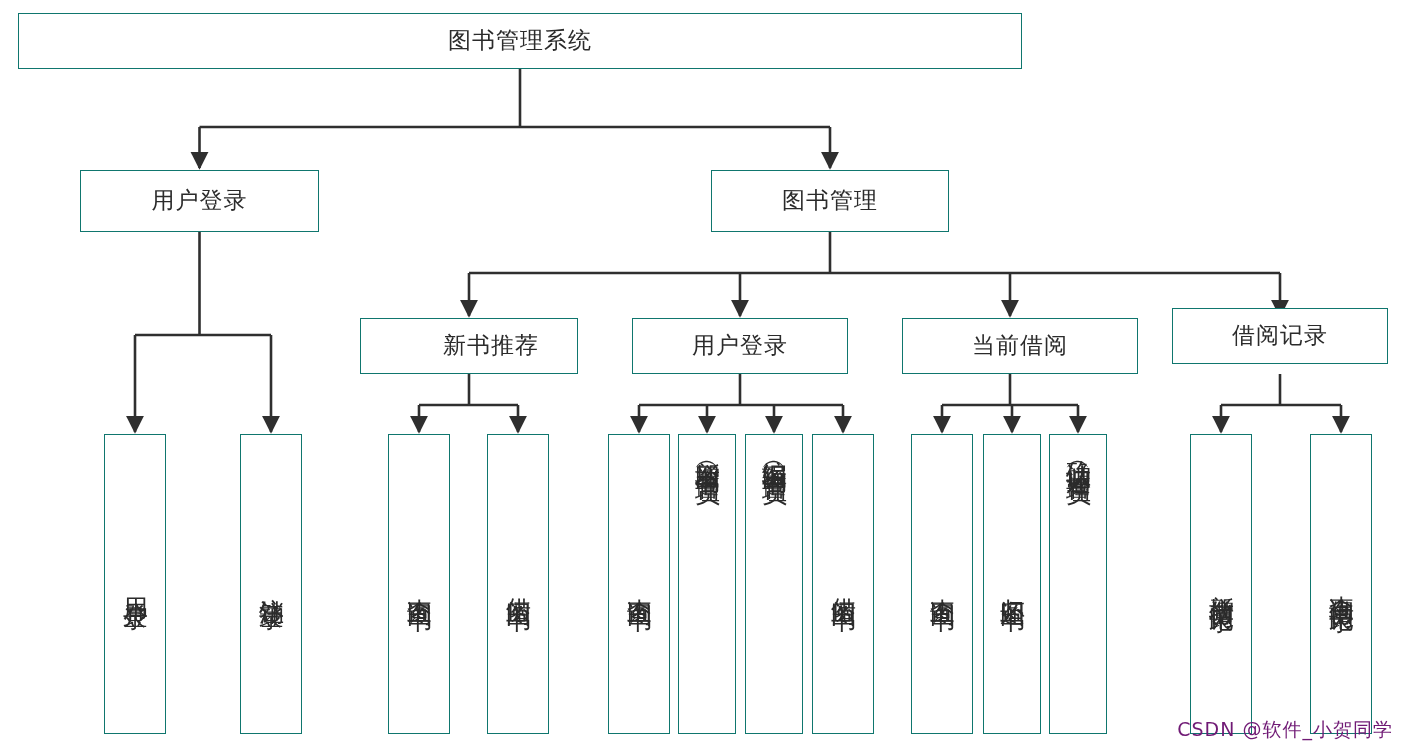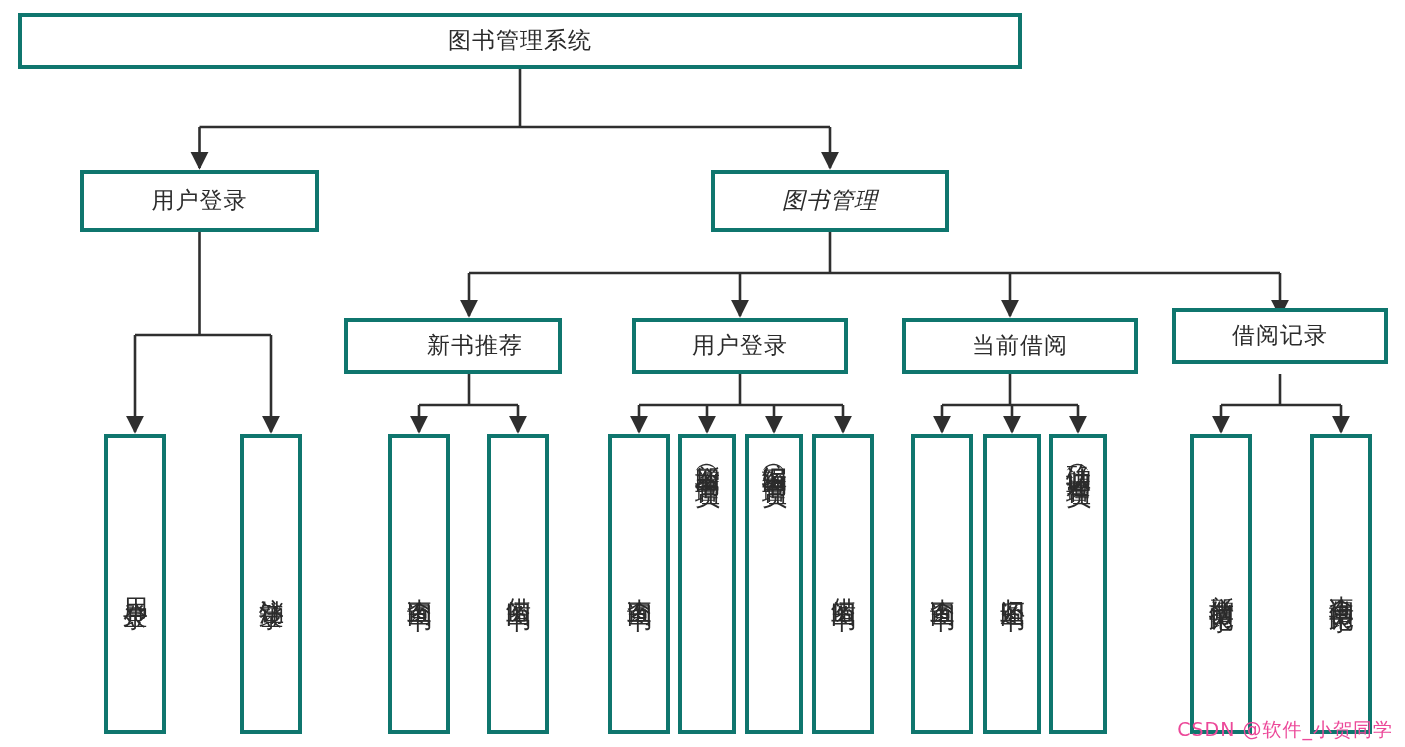--- a/index.html
+++ b/index.html
@@ -23,21 +23,21 @@
     left: 0;
     top: 0;
     width: 1405px;
     height: 747px;
     pointer-events: none;
   }
   .node {
     position: absolute;
     box-sizing: border-box;
     background: #ffffff;
-    border: 4px solid #0f766e;
+    border: 1px solid #0f766e;
     display: flex;
     align-items: center;
     justify-content: center;
     color: #2b2b2b;
   }
   .node.horiz {
     font-size: 23px;
     letter-spacing: 1px;
     line-height: 1.1;
   }
@@ -57,21 +57,21 @@
   }
   .node.vert.center-v {
     align-items: center;
     padding-top: 0;
   }
   #watermark {
     position: absolute;
     right: 12px;
     bottom: 4px;
     font-size: 19px;
-    color: #ec4899;
+    color: #701a75;
     letter-spacing: 1px;
     white-space: nowrap;
     user-select: none;
   }
 </style>
 </head>
 <body>
 
 <div id="diagram-root">
 
@@ -118,25 +118,25 @@
       </g>
   </svg>
 
   <div class="node horiz" id="node-root" style="left: 18px; top: 13px; width: 1004px; height: 56px;">
     <span>图书管理系统</span>
   </div>
 
   <div class="node horiz" id="node-user-login" style="left: 80px; top: 170px; width: 239px; height: 62px;">
     <span>用户登录</span>
   </div>
-  <div class="node horiz" id="node-book-manage" style="left: 711px; top: 170px; width: 238px; height: 62px; font-style: italic;">
+  <div class="node horiz" id="node-book-manage" style="left: 711px; top: 170px; width: 238px; height: 62px;">
     <span>图书管理</span>
   </div>
 
-  <div class="node horiz" id="node-new-book-recommend" style="left: 344px; top: 318px; width: 218px; height: 56px; padding-left: 44px;">
+  <div class="node horiz" id="node-new-book-recommend" style="left: 360px; top: 318px; width: 218px; height: 56px; padding-left: 44px;">
     <span>新书推荐</span>
   </div>
   <div class="node horiz" id="node-book-borrow" style="left: 632px; top: 318px; width: 216px; height: 56px;">
     <span>用户登录</span>
   </div>
   <div class="node horiz" id="node-current-borrow" style="left: 902px; top: 318px; width: 236px; height: 56px;">
     <span>当前借阅</span>
   </div>
   <div class="node horiz" id="node-borrow-record" style="left: 1172px; top: 308px; width: 216px; height: 56px;">
     <span>借阅记录</span>

